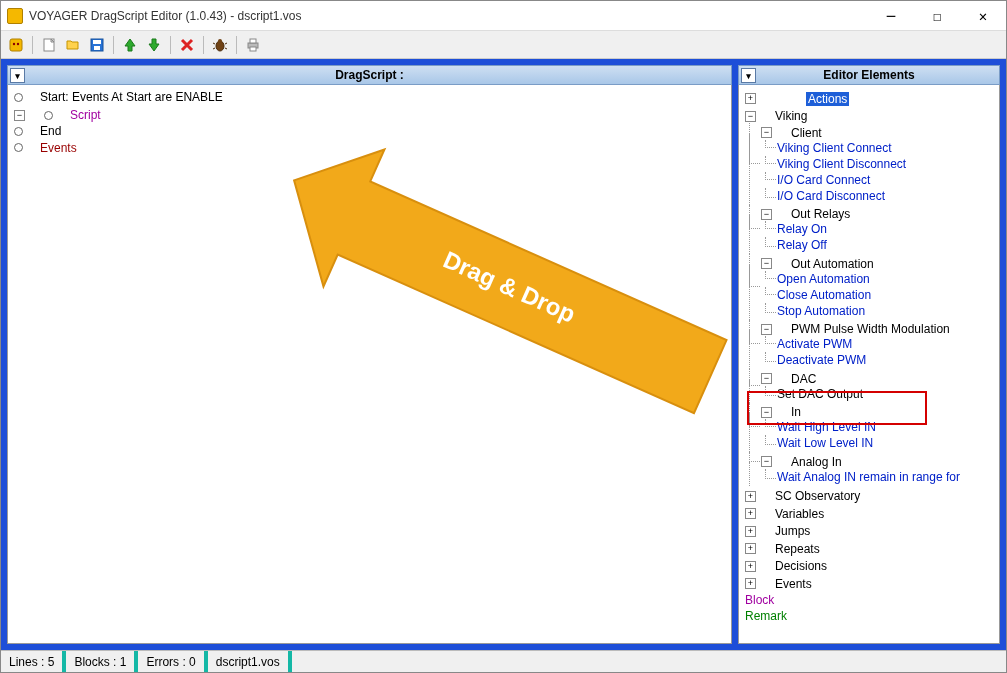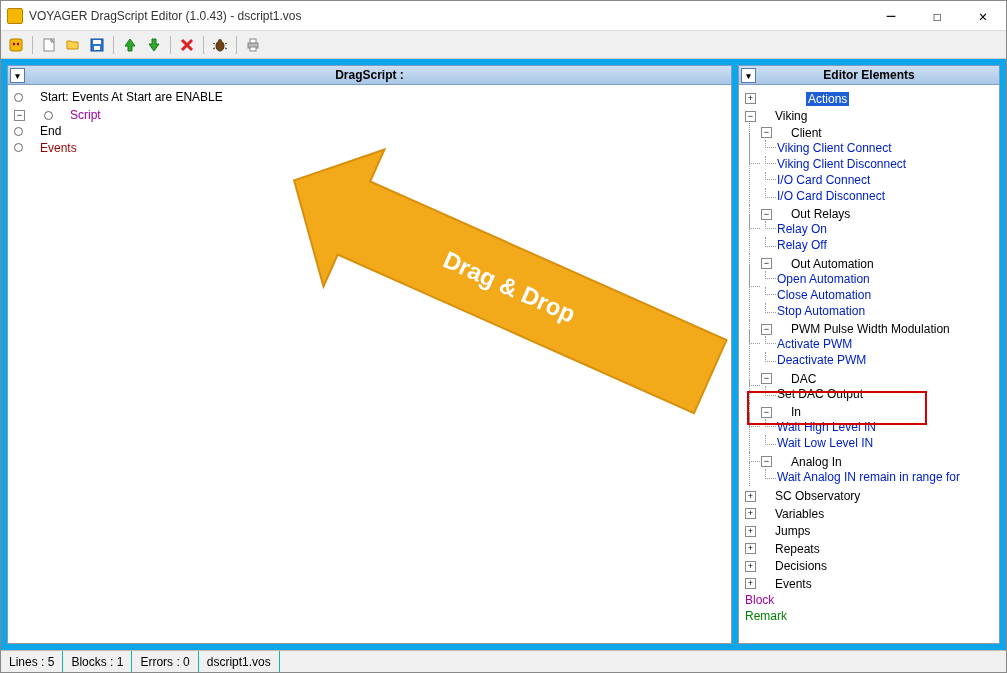--- a/index.html
+++ b/index.html
@@ -7,21 +7,21 @@
     margin: 0;
     font-family: "Segoe UI", Tahoma, sans-serif;
     font-size: 12px;
     background: #fff;
     overflow: hidden;
   }
   .window {
     width: 1007px;
     height: 673px;
     border: 1px solid #888;
-    background: #0ea5e9;
+    background: #1d4ed8;
     display: flex;
     flex-direction: column;
     position: relative;
   }
   
   .titlebar {
     height: 30px;
     background: #fff;
     display: flex;
     align-items: center;
@@ -189,21 +189,21 @@
   .statusbar {
     height: 22px;
     border-top: 1px solid #bbb;
     background: #f0f0f0;
     display: flex;
     align-items: center;
     font-size: 12px;
   }
   .statusbar .cell {
     padding: 0 8px;
-    border-right: 1px solid #14b8a6;
+    border-right: 4px solid #14b8a6;
     height: 100%;
     display: flex;
     align-items: center;
   }
 
   
   .arrow-wrap {
     position: absolute;
     pointer-events: none;
     z-index: 50;

